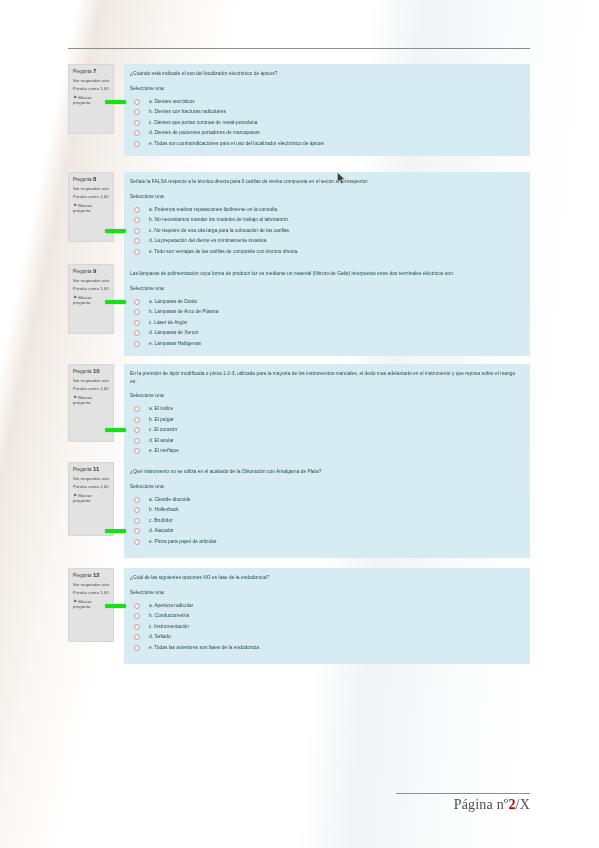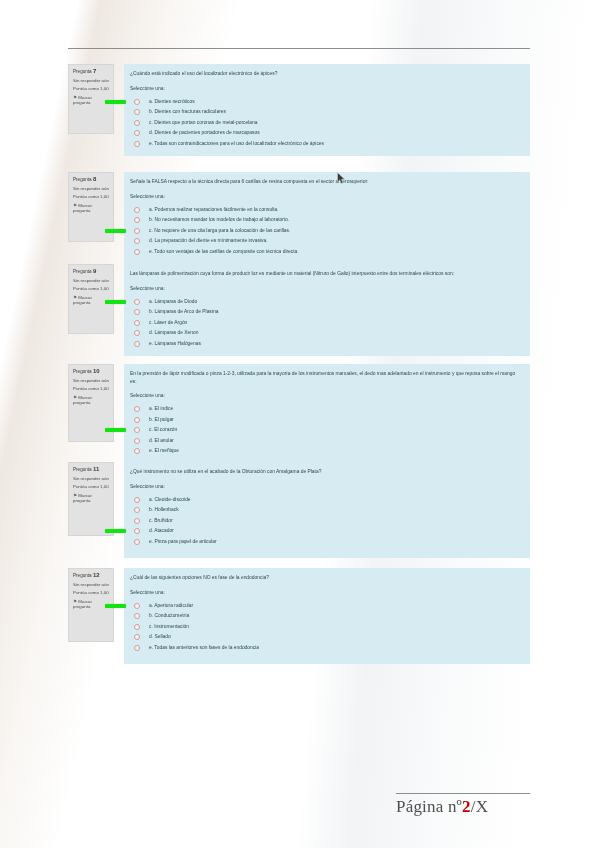--- a/index.html
+++ b/index.html
@@ -28,23 +28,23 @@
   .hdr-rule{
     position:absolute;left:68px;top:48px;width:462px;height:0;
     border-top:1px solid #8d8d8d;
   }
   .ftr-rule{
     position:absolute;left:396px;top:793px;width:134px;height:0;
     border-top:1px solid #8d8d8d;
   }
   .footer-text{
     position:absolute;left:396px;top:797px;width:134px;
-    text-align:left;
+    text-align:right;
     font-family:"Liberation Serif","DejaVu Serif",serif;
-    font-size:17px;color:#4f4f4f;letter-spacing:.2px;
+    font-size:14px;color:#4f4f4f;letter-spacing:.2px;
     white-space:nowrap;
   }
   .footer-text .pgnum{color:#c00000;font-weight:bold;}
 
   
   .qblock{position:absolute;left:68px;width:462px;}
 
   .qinfo{
     position:absolute;left:0;top:0;width:46px;
     background:#e2e2e2;

